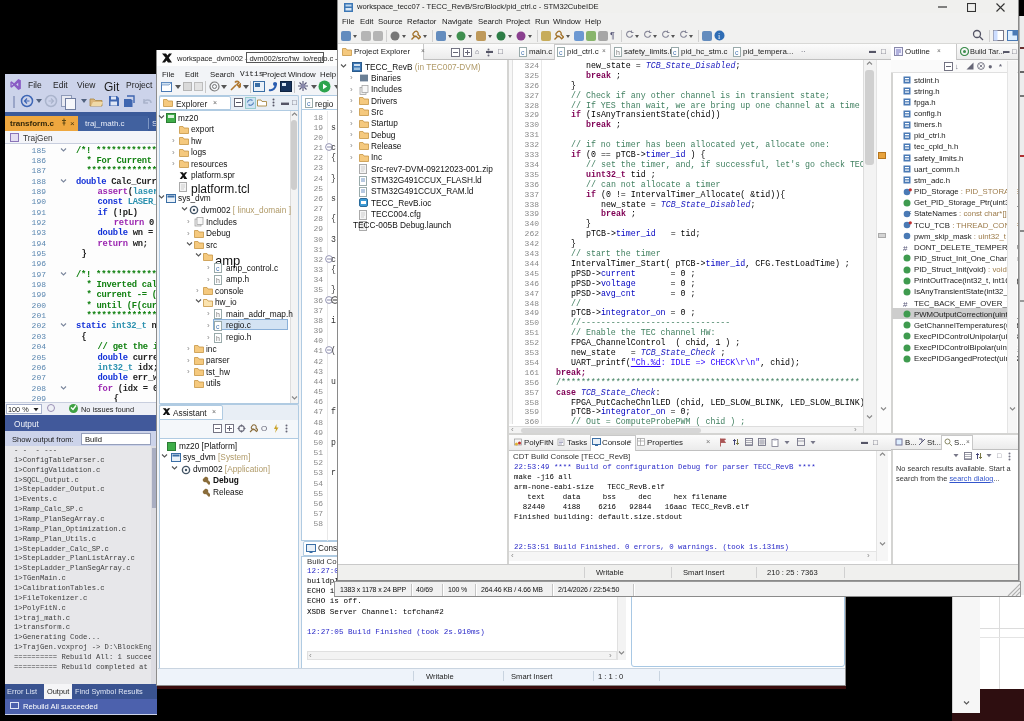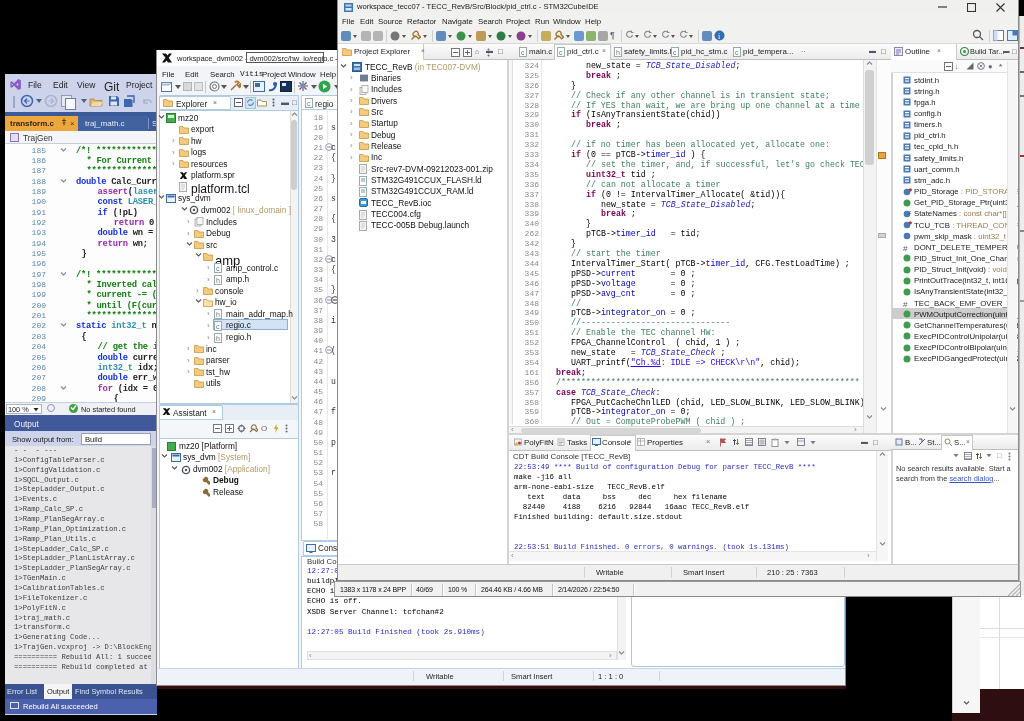--- a/index.html
+++ b/index.html
@@ -170,21 +170,21 @@
 <div style="position:absolute;left:1.0px;top:329.5px;width:36px;height:10px;background:#fff;border:1px solid #a8b2cc;"></div>
 <div style="position:absolute;left:3.0px;top:330.5px;white-space:pre;font-size:7.3px;color:#222;">100 %&nbsp;&nbsp;<svg width="6" height="5" style="display:inline-block;vertical-align:baseline;">
           <path d="M0.5 1h5L3 4.2z" fill="currentColor"></path>
         </svg></div>
 <div style="position:absolute;left:42.0px;top:330.0px;width:8px;height:8px;border-radius:4px;border:1px solid #9a8fb5;"></div>
 <div style="position:absolute;left:64.0px;top:330.0px;">
         <div style="width:9px;height:9px;border-radius:5px;background:#3fa142;color:#fff;font-size:7px;text-align:center;line-height:9px;"><svg width="7" height="7" style="display:inline-block;vertical-align:baseline;">
             <path d="M1 3.5 3 5.5 6 1.5" stroke="currentColor" fill="none" stroke-width="1.4"></path>
           </svg></div>
       </div>
-<div style="position:absolute;left:76.0px;top:331.0px;white-space:pre;font-size:7.4px;color:#222;">No started found</div>
+<div style="position:absolute;left:76.0px;top:331.0px;white-space:pre;font-size:7.4px;color:#222;">No issues found</div>
 <div style="position:absolute;left:0.0px;top:341.0px;width:152px;height:16px;background:#41599b;"></div>
 <div style="position:absolute;left:9.0px;top:344.5px;white-space:pre;font-size:8.3px;color:#f0f2f8;">Output</div>
 <div style="position:absolute;left:0.0px;top:357.0px;width:152px;height:15px;background:#ccd3ea;"></div>
 <div style="position:absolute;left:7.0px;top:360.5px;white-space:pre;font-size:7.6px;color:#1a1a1a;text-align:center;">Show output from:</div>
 <div style="position:absolute;left:76.0px;top:358.5px;width:70px;height:12px;background:#fff;border:1px solid #96a0bc;"></div>
 <div style="position:absolute;left:80.0px;top:360.5px;white-space:pre;font-size:7.6px;color:#111;">Build</div>
 <div style="position:absolute;left:0.0px;top:372.0px;width:152px;height:238px;background:#e7e7ea;"></div>
 <div style="position:absolute;left:9.0px;top:372.0px;white-space:pre;font-size:7.2px;font-family:&quot;Liberation Mono&quot;,monospace;color:#3d3d3d;">- -&nbsp;&nbsp;- ---</div>
 <div style="position:absolute;left:9.0px;top:381.9px;white-space:pre;font-size:7.2px;font-family:&quot;Liberation Mono&quot;,monospace;color:#3d3d3d;">1&gt;ConfigTableParser.c</div>
 <div style="position:absolute;left:9.0px;top:391.7px;white-space:pre;font-size:7.2px;font-family:&quot;Liberation Mono&quot;,monospace;color:#3d3d3d;">1&gt;ConfigValidation.c</div>
@@ -1032,21 +1032,21 @@
           <path d="M2 3h4M2 5h4M2 7h3" stroke="#bbb" stroke-width="0.7"></path>
         </svg>
       </div>
 <div style="position:absolute;left:33.0px;top:209.0px;white-space:pre;font-size:8.3px;color:#111;">TECC004.cfg</div>
 <div style="position:absolute;left:21.0px;top:220.9px;">
         <svg width="8" height="10">
           <rect x="0.5" y="0.5" width="7" height="9" fill="#f4f4f4" stroke="#aaa"></rect>
           <path d="M2 3h4M2 5h4M2 7h3" stroke="#bbb" stroke-width="0.7"></path>
         </svg>
       </div>
-<div style="position:absolute;left:33.0px;top:220.4px;white-space:pre;font-size:8.3px;color:#111;text-align:center;">TECC-005B Debug.launch</div>
+<div style="position:absolute;left:15px;top:220.4px;white-space:pre;font-size:8.3px;color:#111;text-align:center;">TECC-005B Debug.launch</div>
 <div style="position:absolute;left:171.0px;top:44.0px;width:382px;height:16px;background:linear-gradient(#fcfcfc,#ebebeb);border-bottom:1px solid #c0c0c0;"></div>
 <div style="position:absolute;left:181.0px;top:46.5px;">
         <svg width="8" height="10">
           <rect x="0.5" y="0.5" width="7" height="9" fill="#fff" stroke="#9aa"></rect>
           <text x="2" y="8" font-size="7" fill="#4a7ab5" font-family="sans-serif">c</text>
         </svg>
       </div>
 <div style="position:absolute;left:191.0px;top:46.5px;white-space:pre;font-size:7.9px;color:#222;">main.c</div>
 <div style="position:absolute;left:216.0px;top:44.0px;width:57px;height:16px;background:#fff;border:1px solid #c8c8c8;border-bottom:none;"></div>
 <div style="position:absolute;left:219.0px;top:46.5px;">

